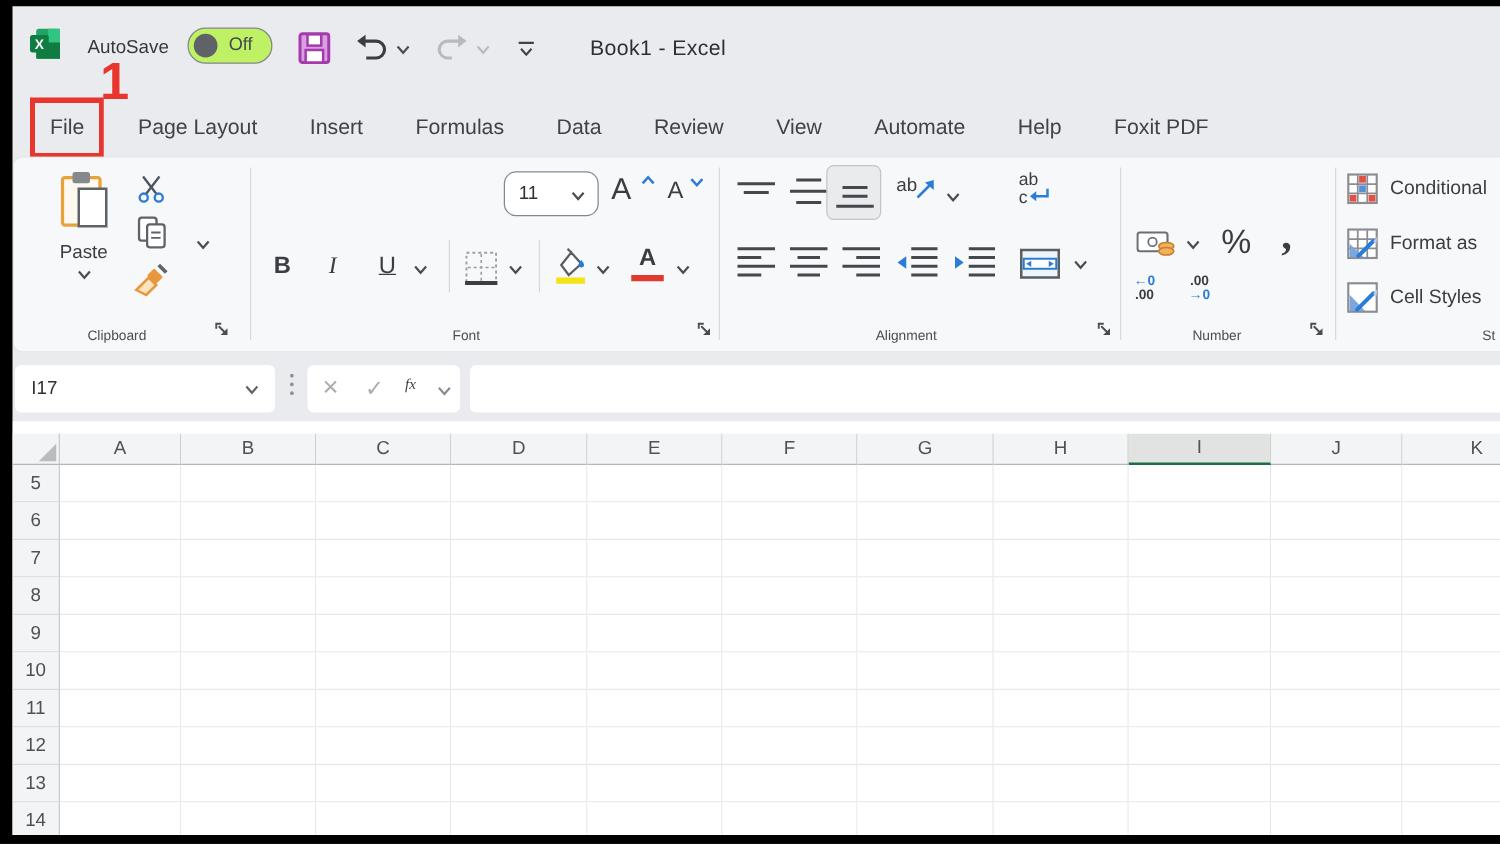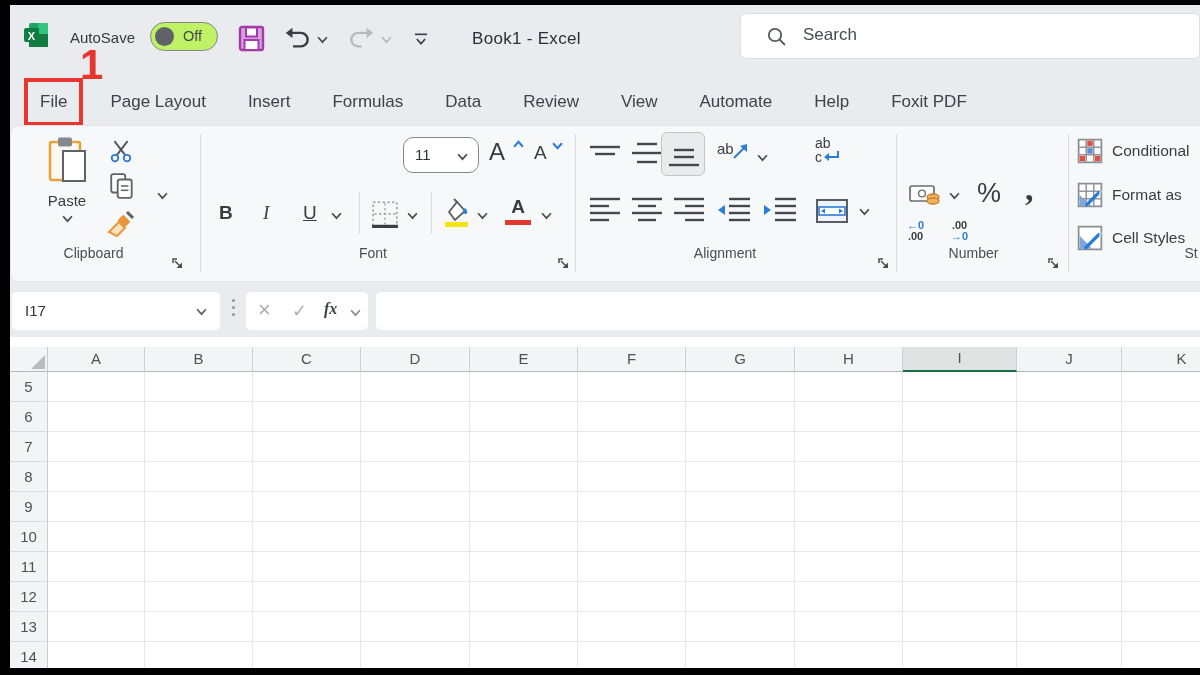--- a/index.html
+++ b/index.html
@@ -43,21 +43,21 @@
   .step-digit { position:absolute; right:-24px; top:-37px; color:#e8352e;
          font-size:42px; font-weight:bold; font-family:"Liberation Sans",sans-serif; }
 
   
   .ribbon { position:absolute; left:0; top:120px; width:100%; height:157px;
             background:#f7f8fa; border:1px solid #e2e4e7; border-right:none;
             border-radius:8px 0 0 8px; }
   .rb { position:absolute; }
   .vsep { position:absolute; top:8px; height:138px; width:1px; background:#d8dadd; }
   .vsep-s { position:absolute; width:1px; background:#d8dadd; }
-  .group-label { position:absolute; bottom:20px; font-size:14px; color:#4a4d52;
+  .group-label { position:absolute; bottom:6px; font-size:11px; color:#4a4d52;
                  text-align:center; }
   .btn { cursor:pointer; }
   .glyph { color:#3a3d41; }
   .combo { position:absolute; background:#fff; border:1px solid #85898e;
            border-radius:10px; height:36px; cursor:pointer; }
   .combo .combo-text { position:absolute; left:11px; top:8px; font-size:15px; color:#2e3135; }
   .combo .chev { position:absolute; right:10px; top:15px; }
   .ribbon-icon-label { font-size:15.5px; color:#3a3d41; white-space:nowrap; }
   .style-row { position:absolute; left:1066px; display:flex; align-items:center;
                gap:9px; cursor:pointer; }
@@ -73,22 +73,22 @@
   .name-box { position:absolute; left:2px; top:10px; width:208px; height:38px;
               background:#fff; border-radius:5px; cursor:pointer; }
   .name-box .nb-text { position:absolute; left:13px; top:10px; font-size:15px; color:#2f3236;text-align:center; }
   .name-box .chev { position:absolute; right:13px; top:16px; }
   .fbar-dots { position:absolute; left:222px; top:17px; display:flex; flex-direction:column; gap:4px; }
   .fbar-dots i { width:3px; height:3px; border-radius:50%; background:#8e9298; }
   .fx-box { position:absolute; left:236px; top:10px; width:122px; height:38px;
             background:#fff; border-radius:5px; }
   .fx-cancel { position:absolute; left:12px; top:5px; font-size:22px; color:#a9acb0; cursor:pointer; }
   .fx-enter { position:absolute; left:46px; top:8px; font-size:18px; color:#a9acb0; cursor:pointer; }
-  .fx-fx { position:absolute; left:78px; top:8px; font-size:16px; font-style:italic;
-           font-family:"Liberation Serif",serif; color:#3b3e42; cursor:pointer;font-weight:bold; }
+  .fx-fx { position:absolute; left:78px; top:8px; font-size:12px; font-style:italic;
+           font-family:"Liberation Serif",serif; color:#3b3e42; cursor:pointer; }
   .fx-chev { position:absolute; left:104px; top:17px; }
   .formula-input { position:absolute; left:366px; top:10px; right:0; height:38px;
                    background:#fff; border-radius:5px 0 0 5px; cursor:text; }
 
   
   .grid { position:absolute; left:0; top:332px; right:0; bottom:0; background:#fff; }
   .col-headers { position:absolute; left:0; top:10px; height:25px; display:flex; }
   .corner-cell { width:38px; height:25px; background:#f3f4f5; position:relative;
                  border-right:1px solid #c9ccce; border-bottom:1px solid #b3b7ba; }
   .corner-tri { position:absolute; right:2px; bottom:2px; width:0; height:0;
@@ -140,27 +140,20 @@
       <polygon points="16.5,2.5 16.5,11.5 22.5,7" fill="#b8bbbe"></polygon>
     </svg>
     <svg class="tb-item small-chev redo-chev btn" viewBox="0 0 10 7">
       <polyline points="1,1 5,5.5 9,1" fill="none" stroke="#b8bbbe" stroke-width="1.6"></polyline>
     </svg>
     <svg class="tb-item customize-btn btn" width="15" height="14" viewBox="0 0 15 14">
       <line x1="1" y1="2" x2="14" y2="2" stroke="#3f4246" stroke-width="1.8"></line>
       <polyline points="3,7 7.5,12 12,7" fill="none" stroke="#3f4246" stroke-width="1.8"></polyline>
     </svg>
     <span class="tb-item doc-title">Book1 - Excel</span>
-    <div class="tb-item search-box">
-      <svg class="mag" width="21" height="21" viewBox="0 0 21 21">
-        <circle cx="9" cy="9" r="6.2" fill="none" stroke="#55595e" stroke-width="1.8"></circle>
-        <line x1="13.5" y1="13.5" x2="19" y2="19" stroke="#55595e" stroke-width="1.8"></line>
-      </svg>
-      <span class="search-text">Search</span>
-    </div>
   </div>
 
   <div class="tabs">
       <div class="tab boxed"><span>File</span><span class="step-digit">1</span></div>
       <div class="tab"><span>Page Layout</span></div>
       <div class="tab"><span>Insert</span></div>
       <div class="tab"><span>Formulas</span></div>
       <div class="tab"><span>Data</span></div>
       <div class="tab"><span>Review</span></div>
       <div class="tab"><span>View</span></div>

